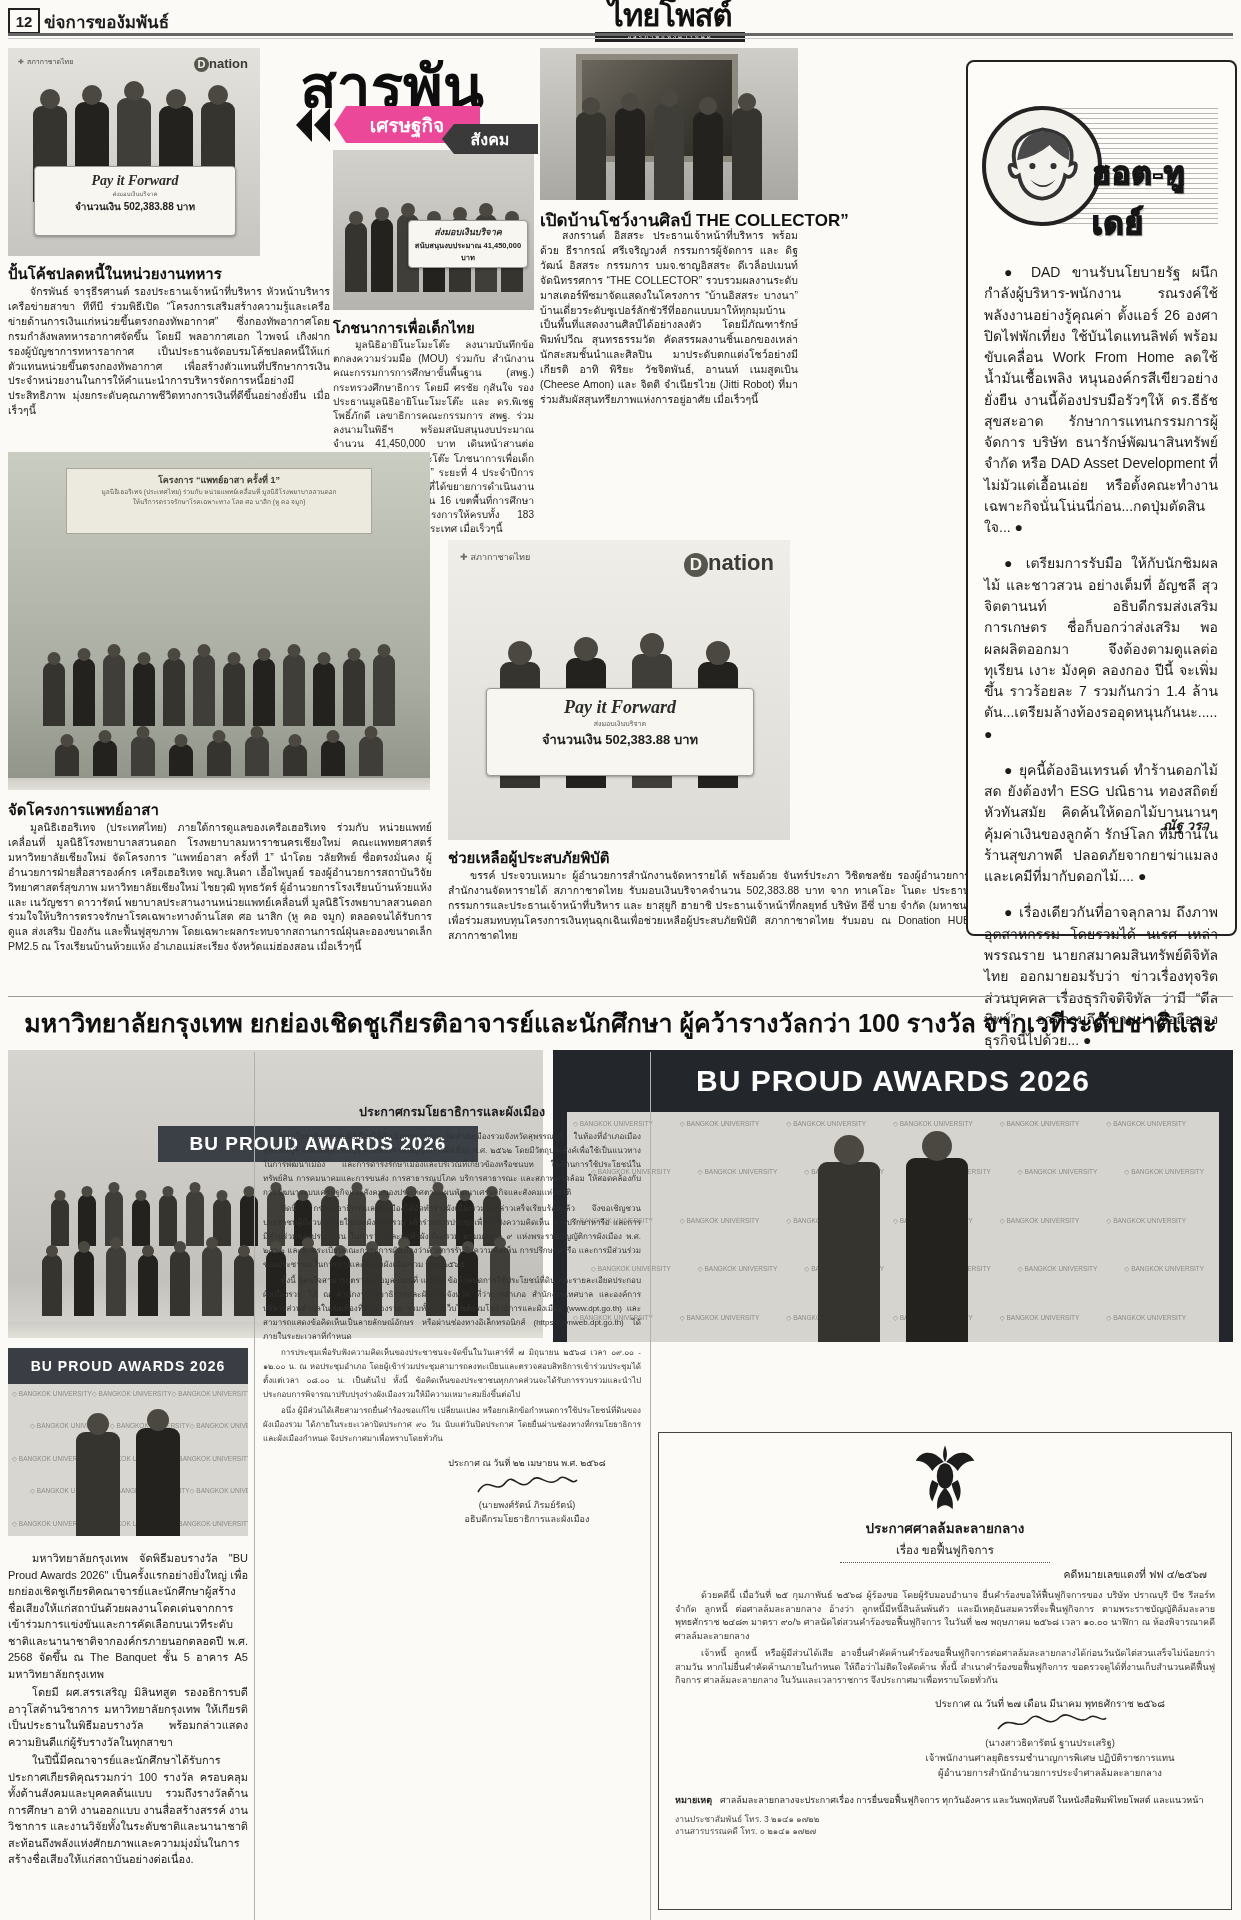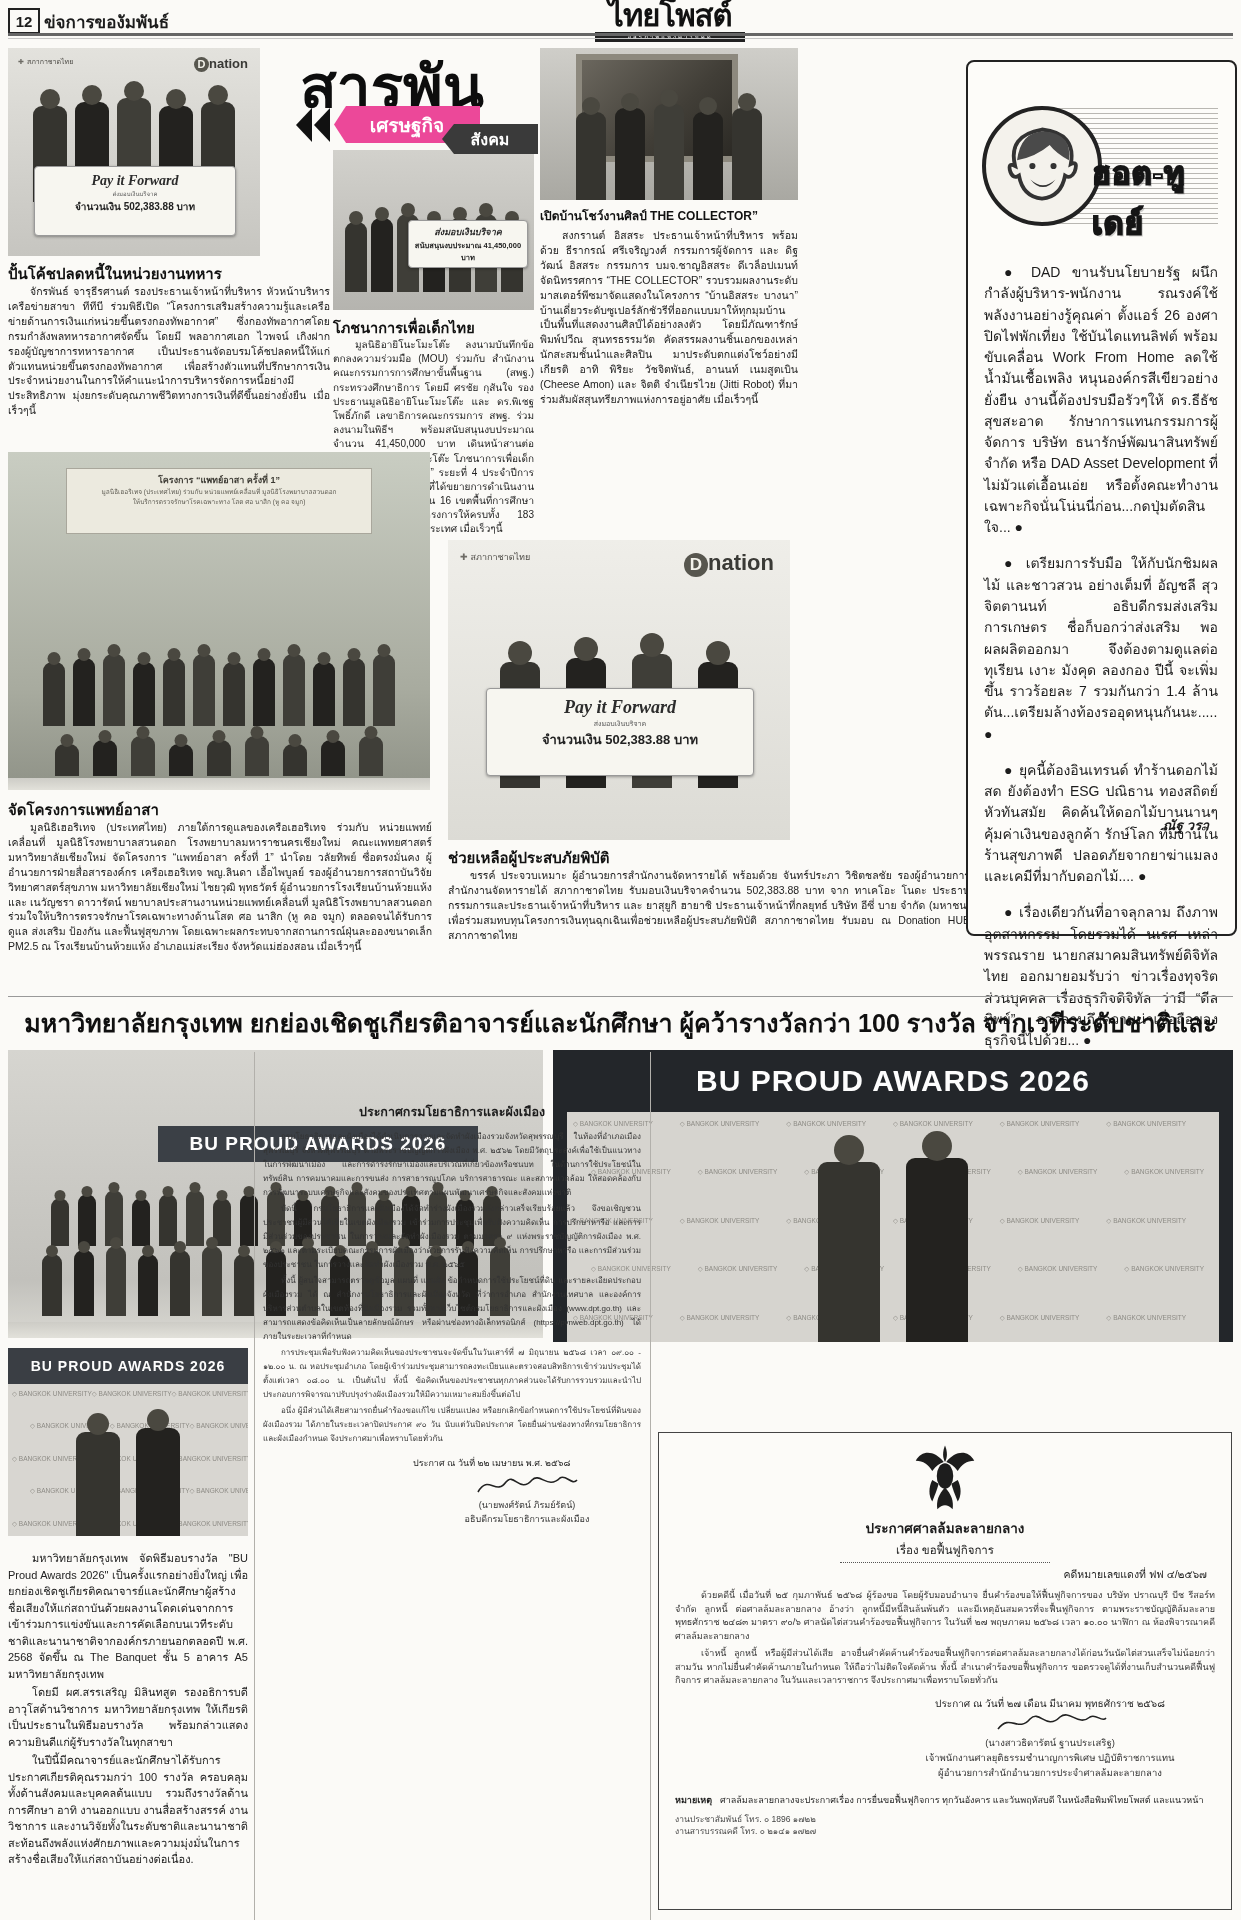--- a/index.html
+++ b/index.html
@@ -58,21 +58,21 @@
   .divider{position:absolute;left:8px;top:996px;width:1225px;height:1px;background:#999;}
   .bu-headline{position:absolute;left:8px;top:1003px;width:1225px;font-size:25px;font-weight:bold;text-align:center;color:#101010;}
   .bu-band{position:absolute;background:#3b4046;color:#fdfdfd;font-weight:bold;display:flex;align-items:center;justify-content:center;letter-spacing:1px;}
   .wm{position:absolute;display:grid;color:#8d8b85;}
   .wm span{font-size:6.5px;white-space:nowrap;transform:translateX(var(--off,0));}
   .vrule{position:absolute;width:1px;background:#b2b0ab;}
   
   #dpt{position:absolute;left:263px;top:1102px;width:378px;}
   #dpt .doc-title{font-size:12.5px;font-weight:bold;text-align:center;margin-bottom:8px;}
   #dpt p{font-size:8px;line-height:14px;text-align:justify;text-indent:18px;margin:0 0 2px;color:#333;}
-  .dpt-date{font-size:9px;margin:10px 0 2px 150px;}
+  .dpt-date{font-size:9px;text-align:center;margin:10px 0 2px 150px;}
   .dpt-sign{margin-left:150px;text-align:center;font-size:9px;color:#333;}
   #court{position:absolute;left:658px;top:1432px;width:574px;height:478px;border:1.5px solid #444;background:#fcfbf8;box-sizing:border-box;padding:10px 16px;}
   #court .doc-title{font-size:13.5px;font-weight:bold;text-align:center;margin-top:4px;}
   #court .doc-sub{font-size:11.5px;text-align:center;margin-top:2px;}
   #court .doc-party{font-size:11.5px;text-align:center;margin-top:1px;}
   #court .dots{width:210px;margin:3px auto;border-bottom:1.5px dotted #555;}
   #court .case-no{font-size:10.5px;text-align:right;margin:2px 8px 6px 0;}
   #court p.body{font-size:9px;line-height:13.5px;text-align:justify;text-indent:26px;margin:0 0 4px;color:#333;}
   .court-date{font-size:10px;text-align:center;margin:8px 0 0 210px;}
   .court-sign{margin-left:210px;text-align:center;font-size:9.5px;color:#333;}
@@ -154,21 +154,21 @@
     <div class="painting" style="left:36px;top:6px;width:150px;height:96px;"></div>
     <div class="figs" style="bottom:0;gap:9px;">
         <div class="fig" style="width: 30px; height: 88px; --head: 18px;"></div>
         <div class="fig" style="width: 30px; height: 92px; --head: 18px;"></div>
         <div class="fig" style="width: 30px; height: 96px; --head: 18px;"></div>
         <div class="fig" style="width: 30px; height: 88px; --head: 18px;"></div>
         <div class="fig" style="width: 30px; height: 92px; --head: 18px;"></div>
       </div>
   </div>
 
-  <div class="art-title" style="left:540px;top:206px;font-size:12px;">เปิดบ้านโชว์งานศิลป์ THE COLLECTOR”</div>
+  <div class="art-title" style="left:540px;top:206px;font-size:17px;">เปิดบ้านโชว์งานศิลป์ THE COLLECTOR”</div>
   <div class="art-body indent" style="left:540px;top:228px;width:258px;">สงกรานต์ อิสสระ ประธานเจ้าหน้าที่บริหาร พร้อมด้วย ธีรากรณ์ ศรีเจริญวงศ์ กรรมการผู้จัดการ และ ดิฐวัฒน์ อิสสระ กรรมการ บมจ.ชาญอิสสระ ดีเวล็อปเมนท์ จัดนิทรรศการ “THE COLLECTOR” รวบรวมผลงานระดับมาสเตอร์พีซมาจัดแสดงในโครงการ “บ้านอิสสระ บางนา” บ้านเดี่ยวระดับซูเปอร์ลักชัวรีที่ออกแบบมาให้ทุกมุมบ้านเป็นพื้นที่แสดงงานศิลป์ได้อย่างลงตัว โดยมีภัณฑารักษ์ พิมพ์ปวีณ สุนทรธรรมวัต คัดสรรผลงานชิ้นเอกของเหล่านักสะสมชั้นนำและศิลปิน มาประดับตกแต่งโชว์อย่างมีเกียรติ อาทิ พิริยะ วัชจิตพันธ์, อานนท์ เนมสูตเบิน (Cheese Amon) และ จิตติ จำเนียรไวย (Jitti Robot) ที่มาร่วมสัมผัสสุนทรียภาพแห่งการอยู่อาศัย เมื่อเร็วๆนี้</div>
 
   <div class="photo" id="photoMed" style="left:8px;top:452px;width:422px;height:338px;background:linear-gradient(#c9cdc2,#a8ab9f 70%,#8f9287);">
     <div class="med-banner" style="left:58px;top:16px;width:306px;height:66px;">
       <div class="b1">โครงการ “แพทย์อาสา ครั้งที่ 1”</div>
       <div class="b2">มูลนิธิเฮอริเทจ (ประเทศไทย) ร่วมกับ หน่วยแพทย์เคลื่อนที่ มูลนิธิโรงพยาบาลสวนดอก</div>
       <div class="b3">ให้บริการตรวจรักษาโรคเฉพาะทาง โสต ศอ นาสิก (หู คอ จมูก)</div>
     </div>
     <div class="figs row1" style="bottom:64px;gap:8px;">
         <div class="fig" style="width: 22px; height: 64px; --head: 13px;"></div>
@@ -414,18 +414,18 @@
       </svg>
       <div>(นางสาวธิดารัตน์ ฐานประเสริฐ)</div>
       <div>เจ้าพนักงานศาลยุติธรรมชำนาญการพิเศษ ปฏิบัติราชการแทน</div>
       <div>ผู้อำนวยการสำนักอำนวยการประจำศาลล้มละลายกลาง</div>
     </div>
     <div class="court-note">
       <b>หมายเหตุ</b>
       <span>ศาลล้มละลายกลางจะประกาศเรื่อง การยื่นขอฟื้นฟูกิจการ ทุกวันอังคาร และวันพฤหัสบดี ในหนังสือพิมพ์ไทยโพสต์ และแนวหน้า</span>
     </div>
     <div class="court-phones">
-      <div>งานประชาสัมพันธ์ โทร. ๐ 1896 ๑๗๒๒</div>
+      <div>งานประชาสัมพันธ์ โทร. 3 ๒๑๔๑ ๑๗๒๒</div>
       <div>งานสารบรรณคดี โทร. ๐ ๒๑๔๑ ๑๗๒๗</div>
     </div>
   </div>
 
 </div>
 
 </body></html>

